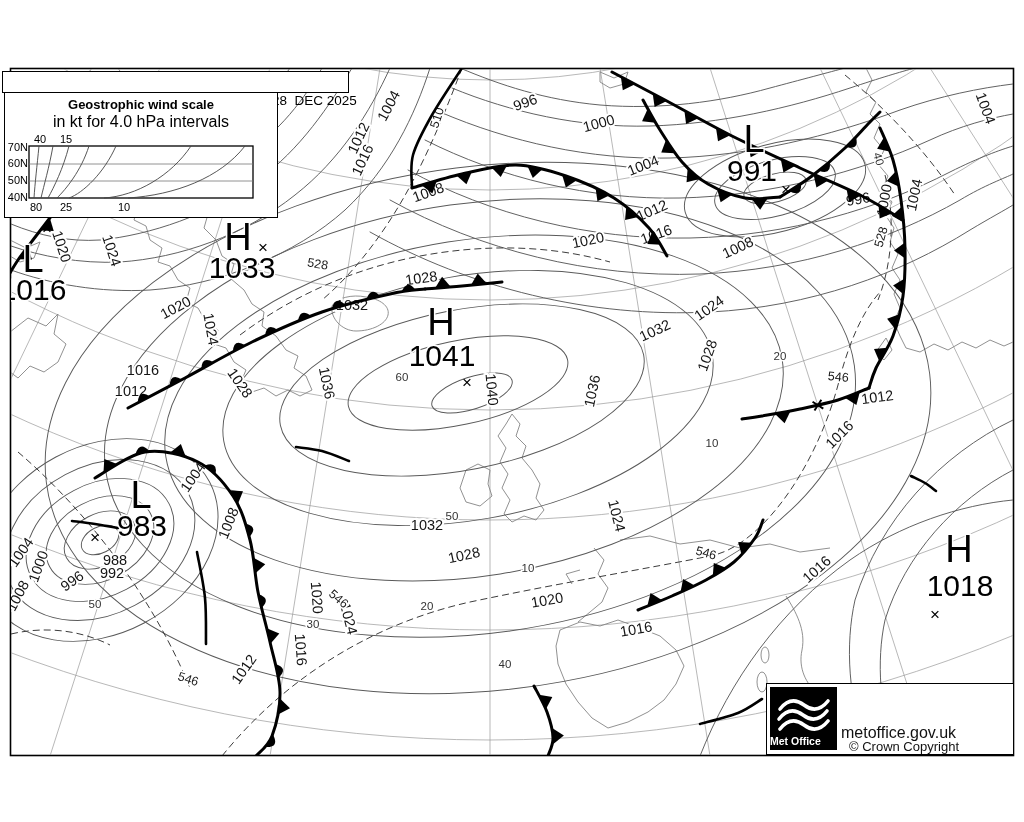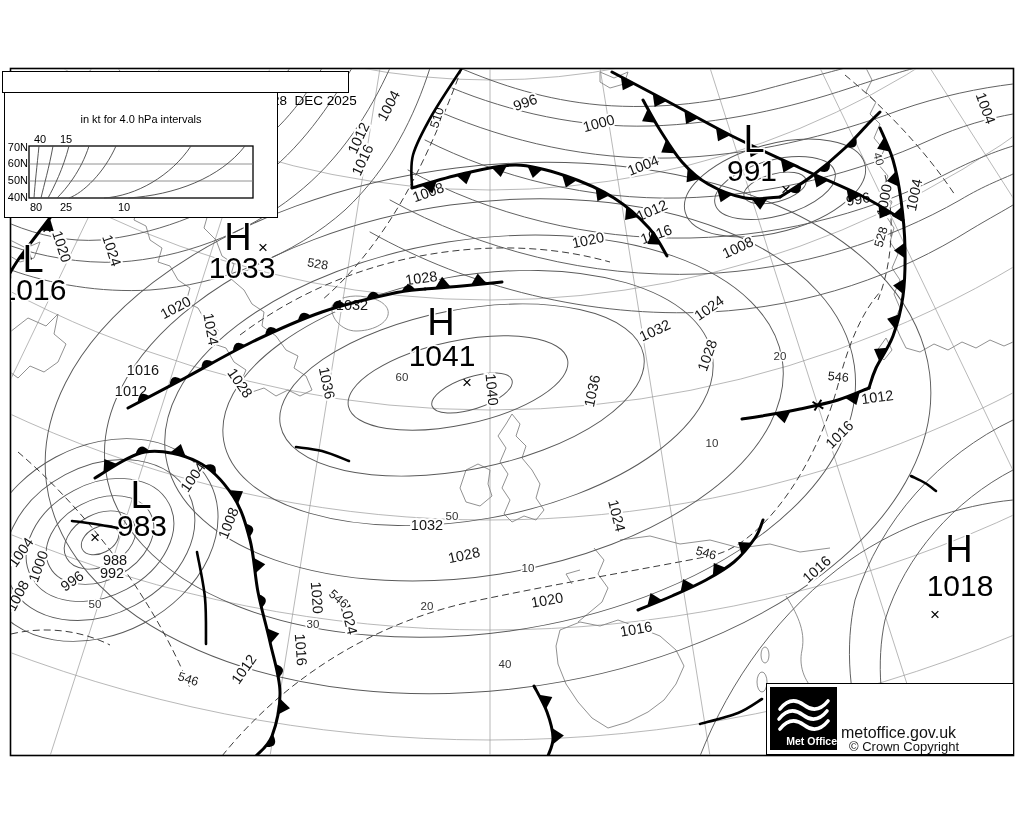--- a/index.html
+++ b/index.html
@@ -10,24 +10,24 @@
   .thick-label{font-size:12.5px;fill:#1a1a1a;paint-order:stroke;stroke:#fff;stroke-width:3.5px;text-anchor:middle;}
   .grat-label{font-size:11.5px;fill:#333;paint-order:stroke;stroke:#fff;stroke-width:3px;text-anchor:middle;}
   .center-letter{font-size:38px;fill:#000;text-anchor:middle;paint-order:stroke;stroke:#fff;stroke-width:3px;}
   .center-value{font-size:30px;fill:#000;text-anchor:middle;paint-order:stroke;stroke:#fff;stroke-width:3px;}
   .center-cross{font-size:17px;fill:#000;text-anchor:middle;}
   .overlay{position:absolute;background:#fff;border:1.6px solid #000;box-sizing:border-box;}
   #title-box{left:2px;top:71px;width:347px;height:22px;font-size:13.5px;line-height:19px;
     padding-left:6px;white-space:pre;}
   #wind-box{left:4px;top:92px;width:274px;height:126px;}
   #wind-title{position:absolute;left:0;top:4px;width:100%;text-align:center;font-weight:bold;font-size:13px;}
-  #wind-sub{position:absolute;left:0;top:20px;width:100%;text-align:center;font-size:11px;}
+  #wind-sub{position:absolute;left:0;top:20px;width:100%;text-align:center;font-size:16px;}
   #logo-panel{left:766px;top:683px;width:248px;height:72px;}
   #logo-black{position:absolute;left:3px;top:3px;width:67px;height:63px;background:#000;}
-  #logo-text{position:absolute;left:0;bottom:3px;width:100%;text-align:right;color:#fff;
+  #logo-text{position:absolute;left:0;bottom:3px;width:100%;text-align:left;color:#fff;
     font-weight:bold;font-size:10.5px;}
   #logo-url{position:absolute;left:74px;top:40px;font-size:16px;color:#111;}
   #logo-copy{position:absolute;left:74px;top:55px;font-size:13px;color:#111;margin-left:8px;}
   .wind-num{font-size:11px;fill:#000;text-anchor:middle;}
   .wind-lat{font-size:11px;fill:#000;text-anchor:end;}
 </style>
 </head>
 <body>
 
 <div id="stage">
@@ -349,20 +349,21 @@
   </g>
 </svg>
 
 
 <div id="title-box" class="overlay">
   <span>Forecast chart (T+120) valid 12 UTC SUN 28  DEC 2025</span>
 </div>
 
 
 <div id="wind-box" class="overlay">
+  <div id="wind-title">Geostrophic wind scale</div>
   <div id="wind-sub">in kt for 4.0 hPa intervals</div>
   <svg width="271" height="122" viewBox="0 0 271 122">
     <rect x="24" y="53" width="224" height="52" fill="none" stroke="#000" stroke-width="1.3"></rect>
     <line x1="24" y1="71" x2="248" y2="71" stroke="#777" stroke-width="0.8"></line>
     <line x1="24" y1="88" x2="248" y2="88" stroke="#777" stroke-width="0.8"></line>
     <g stroke="#444" stroke-width="0.9" fill="none">
       <path d="M34,53 C32,73 30,90 29,105"></path>
           <path d="M48,53 C44,75 39,92 36,105"></path>
       <path d="M64,53 C58,76 49,94 43,105"></path>
           <path d="M84,53 C76,78 61,96 52,105"></path>

